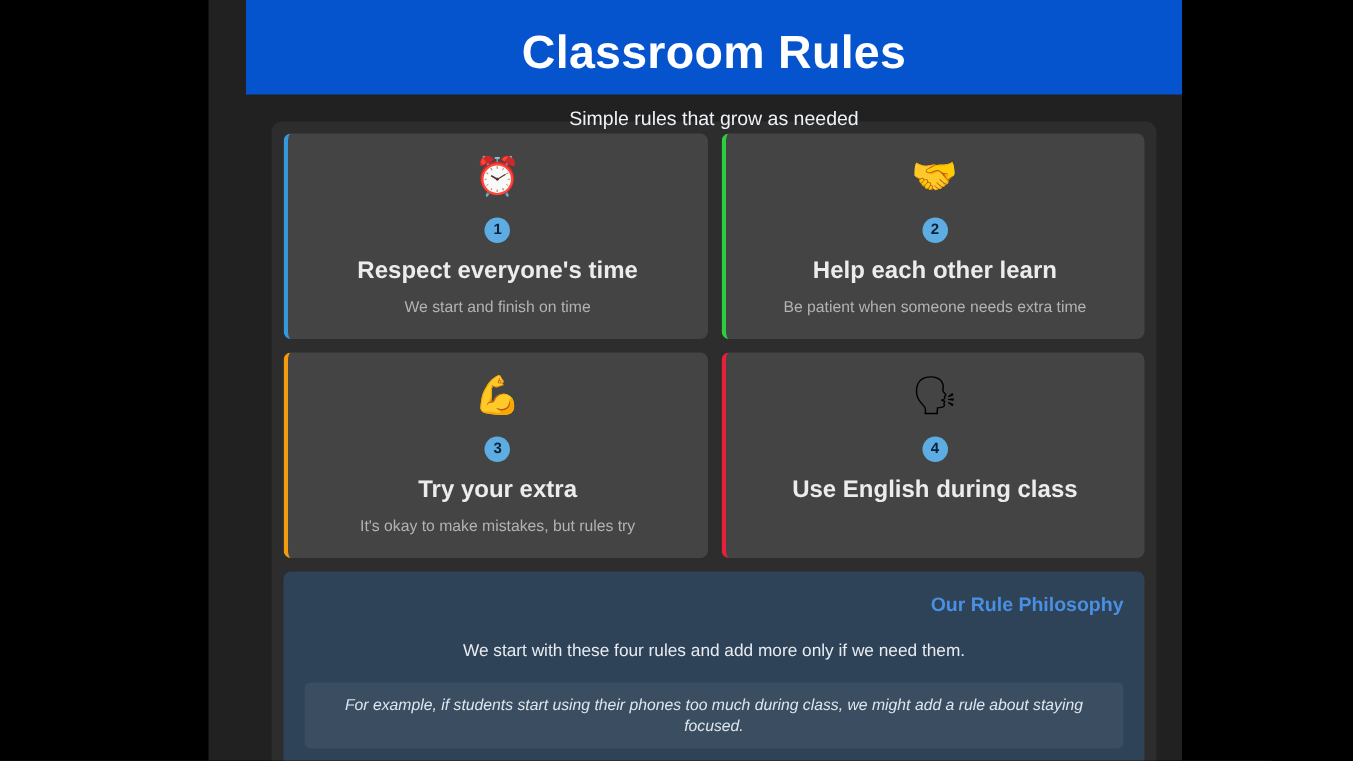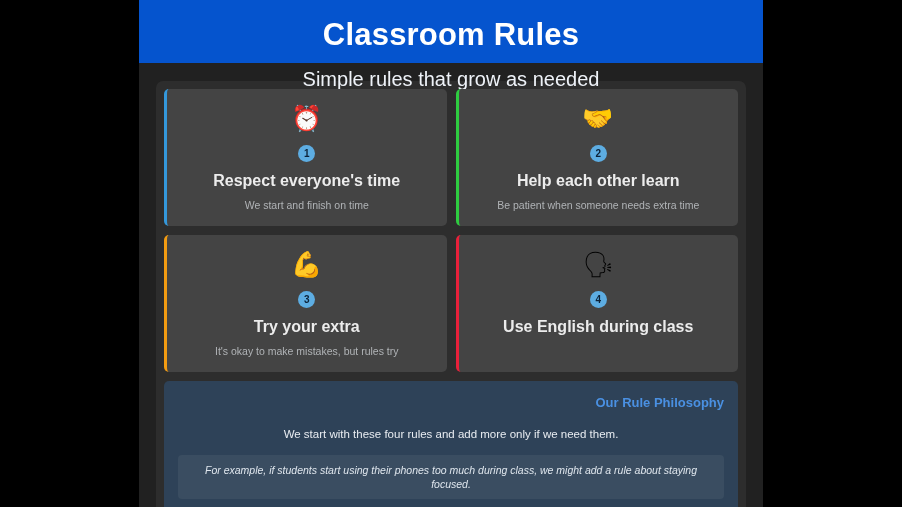--- a/index.html
+++ b/index.html
@@ -12,39 +12,40 @@
     font-family: "Liberation Sans", sans-serif;
   }
   #page {
     position: absolute;
     left: 139px;
     top: 0;
     width: 624px;
     height: 507px;
     background: #212121;
     overflow: hidden;
+    padding-left: 25px;
   }
   .header {
     background: #0554ce;
     text-align: center;
     padding: 16px 10px 20px 10px;
     height: 63px;
     box-sizing: border-box;
   }
   .header-title {
     color: #ffffff;
     font-size: 31px;
     font-weight: bold;
     line-height: 38px;
     margin: 0;
     letter-spacing: 0.2px;
   }
   .header-subtitle {
     color: #eef2f8;
-    font-size: 20px;
+    font-size: 13px;
     line-height: 22px;
     margin: 14px 0 0 0;
     font-weight: 400;
   }
   .content-shell {
     margin: 18px 17px 0 17px;
     background: #2d2d2d;
     border-radius: 7px;
     padding: 8px 8px 0 8px;
     box-sizing: border-box;

